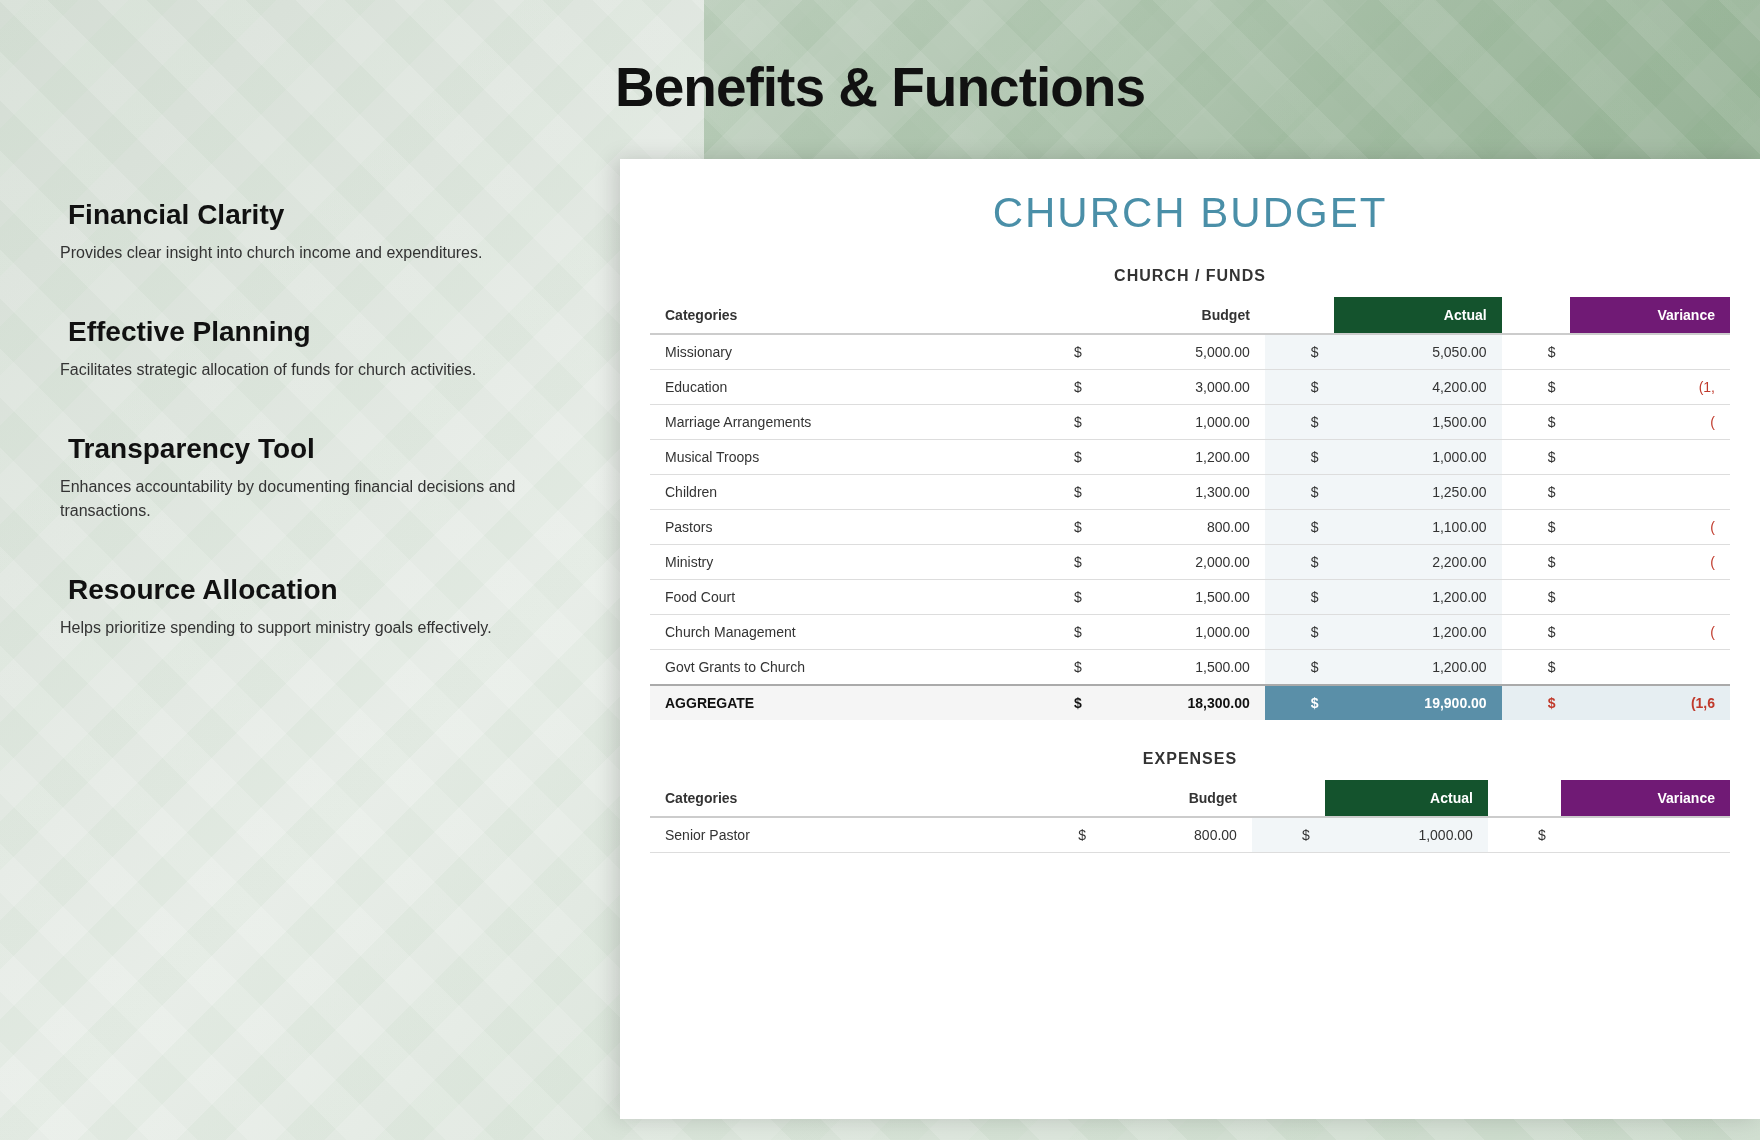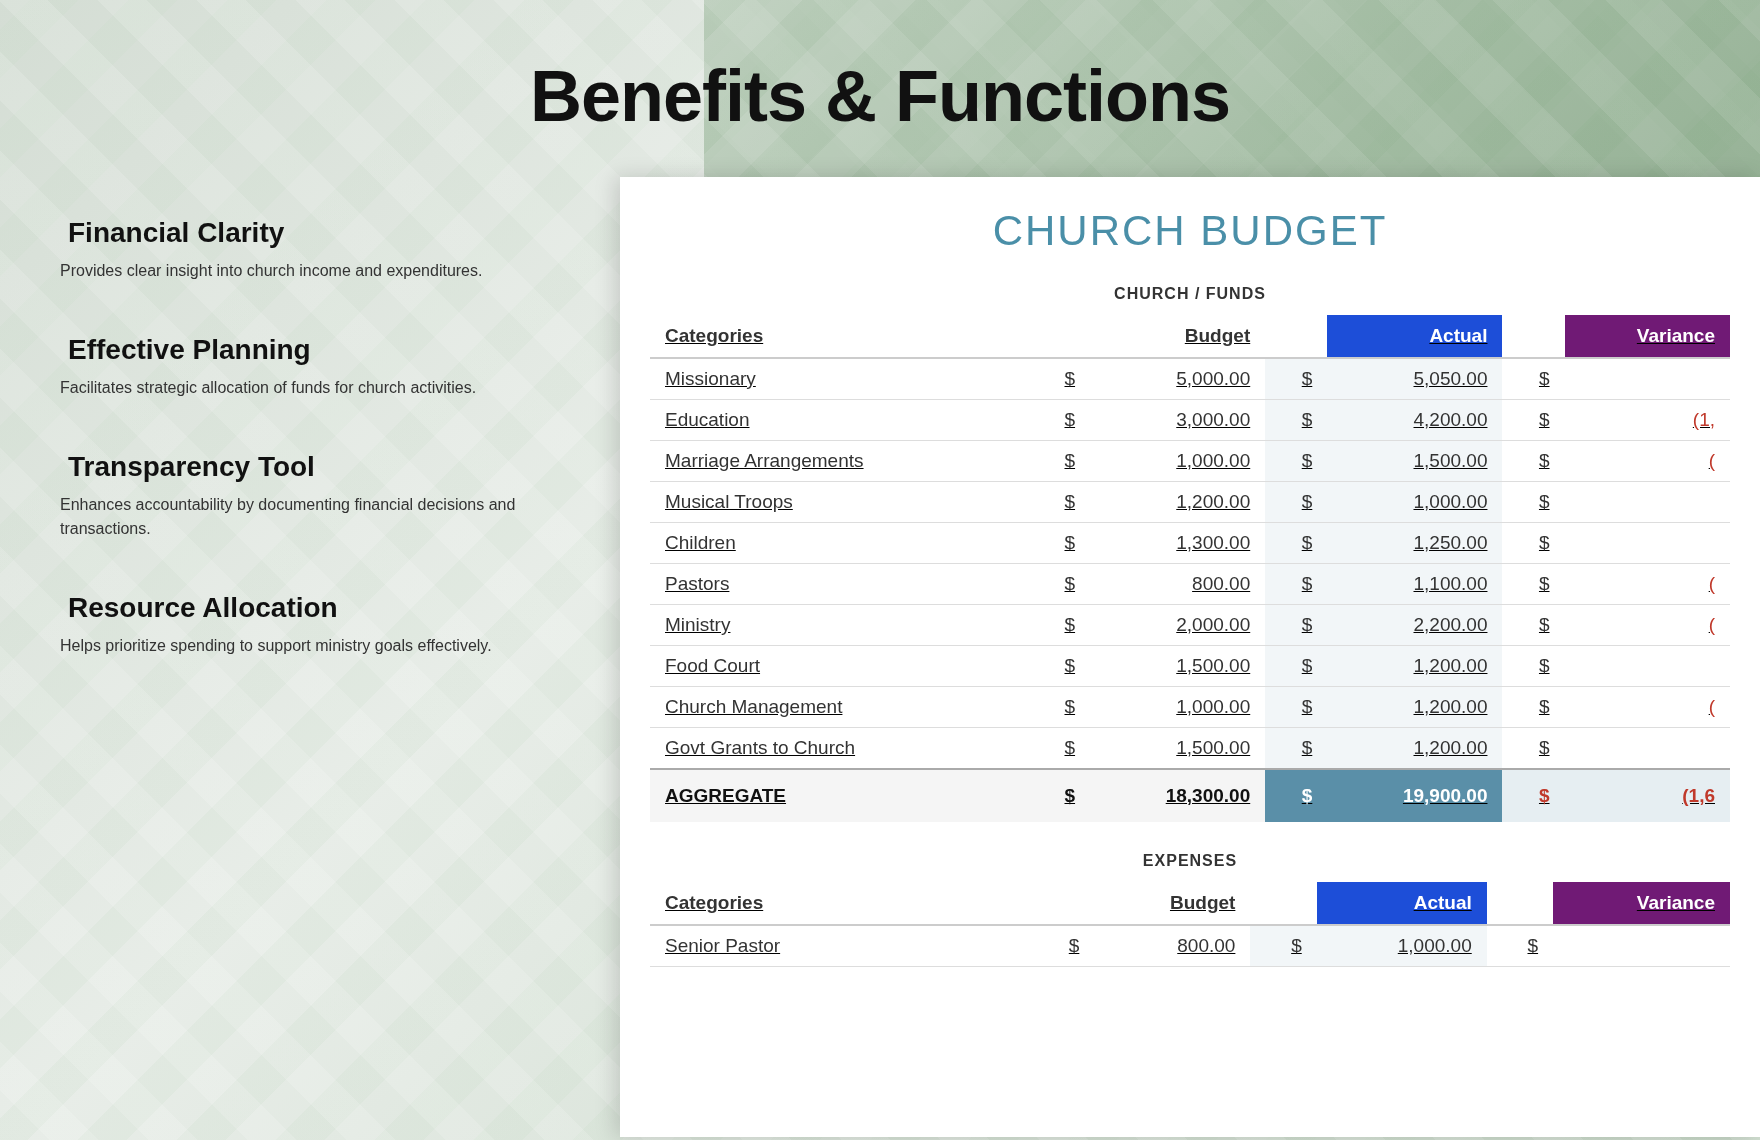--- a/index.html
+++ b/index.html
@@ -59,21 +59,21 @@
 
     
     .header {
       text-align: center;
       padding: 55px 0 40px;
       position: relative;
       z-index: 3;
     }
 
     .header h1 {
-      font-size: 72px;
+      font-size: 55px;
       font-weight: 900;
       color: #111;
       letter-spacing: -1px;
     }
 
     
     .main-content {
       display: flex;
       position: relative;
       z-index: 3;
@@ -137,35 +137,34 @@
       color: #333;
       letter-spacing: 1px;
       margin-bottom: 12px;
     }
 
     
     .budget-table {
       width: 100%;
       border-collapse: collapse;
       margin-bottom: 30px;
-      font-size: 19px;
-      text-decoration: underline;
+      font-size: 14px;
     }
 
     .budget-table thead tr th {
       padding: 10px 15px;
       text-align: left;
       font-weight: 700;
       color: #333;
       border-bottom: 2px solid #ccc;
       background: transparent;
     }
 
     .budget-table thead tr th.actual-col {
-      background: #1d4ed8;
+      background: #14532d;
       color: #fff;
       text-align: right;
     }
 
     .budget-table thead tr th.variance-col {
       background: #701a75;
       color: #fff;
       text-align: right;
     }
 
@@ -198,21 +197,21 @@
       text-align: right;
       color: #c0392b;
     }
 
     .budget-table tbody tr td.variance-pos {
       text-align: right;
       color: #333;
     }
 
     .budget-table tfoot tr td {
-      padding: 15px 15px;
+      padding: 9px 15px;
       font-weight: 700;
       color: #111;
       border-top: 2px solid #aaa;
       background: #f5f5f5;
     }
 
     .budget-table tfoot tr td.agg-actual {
       background: #5a8fa8;
       color: #fff;
       text-align: right;

